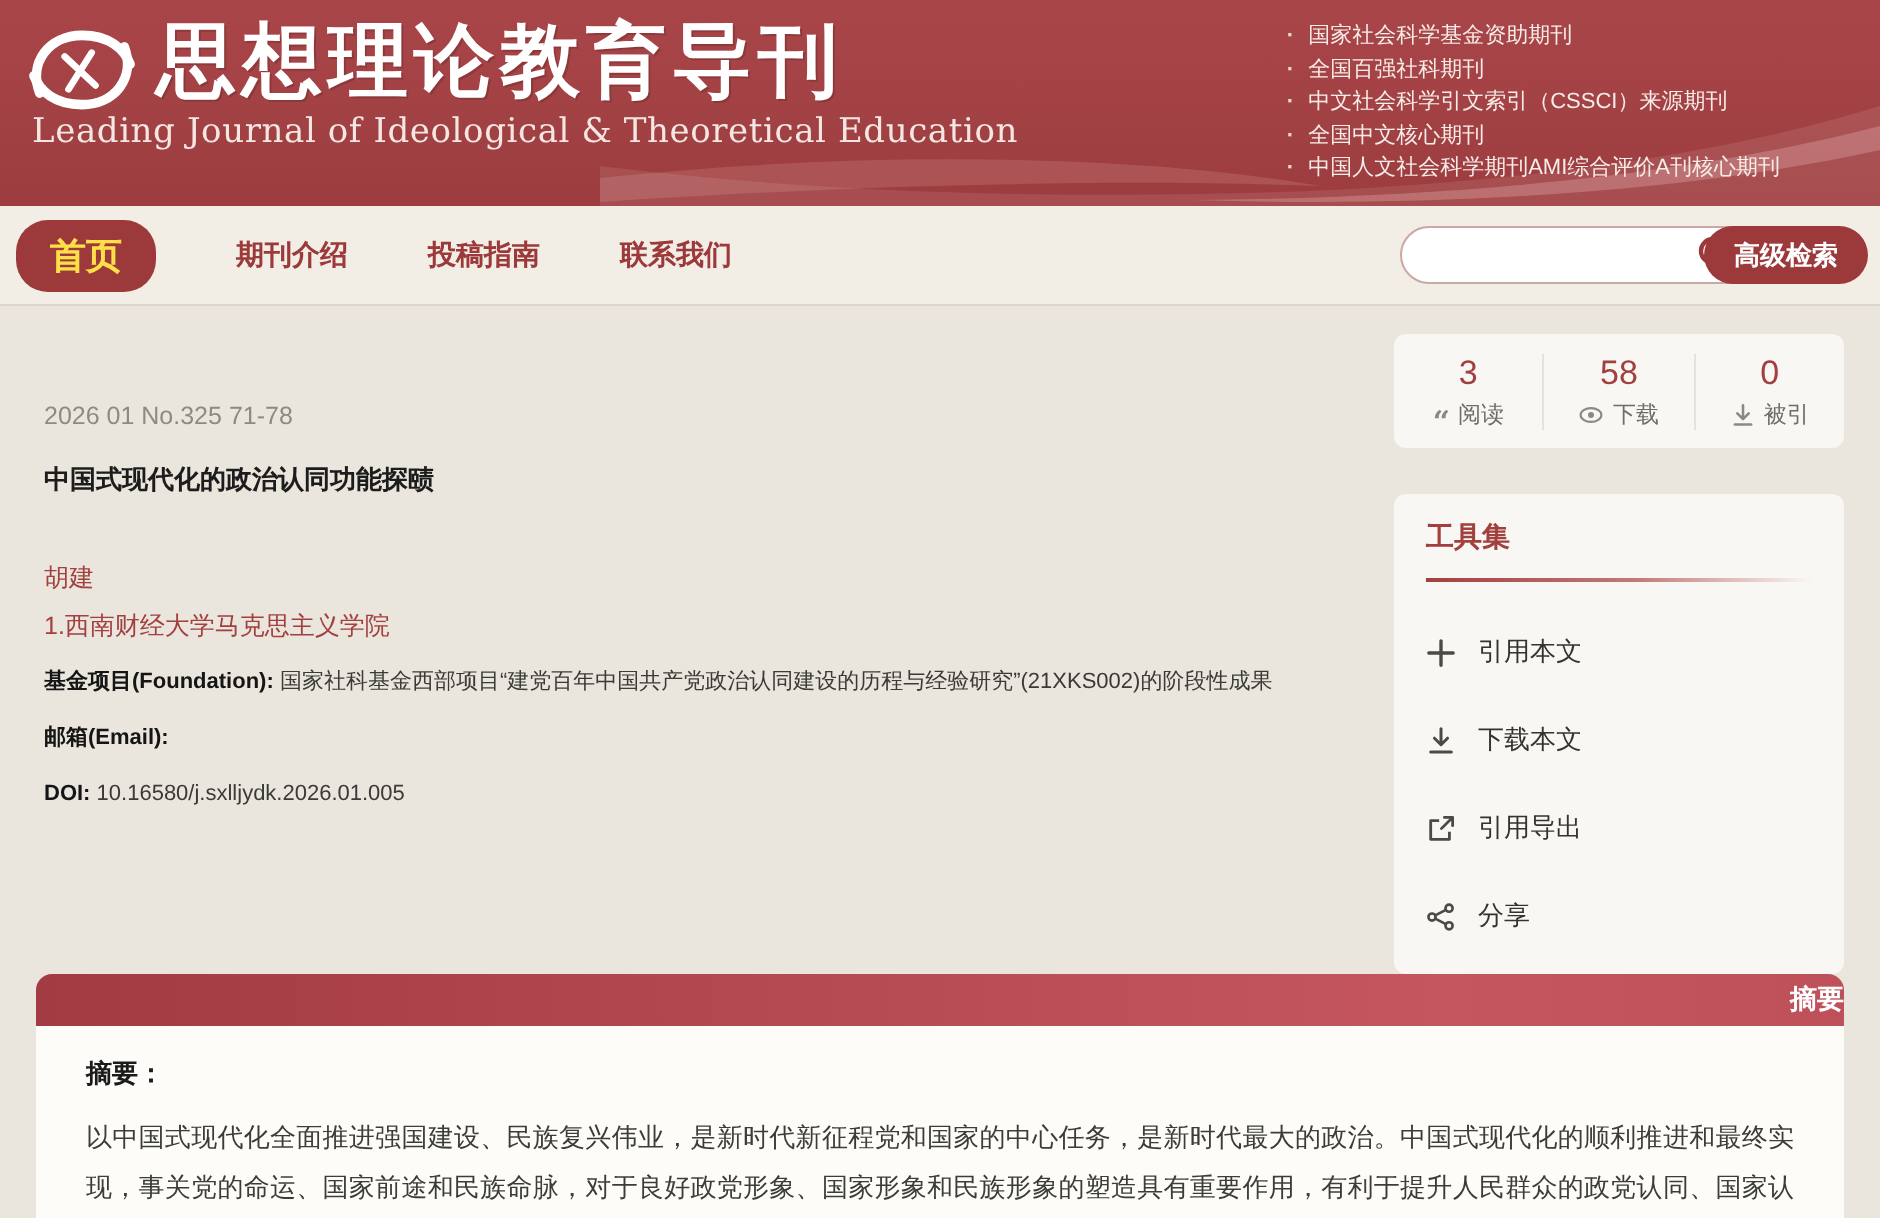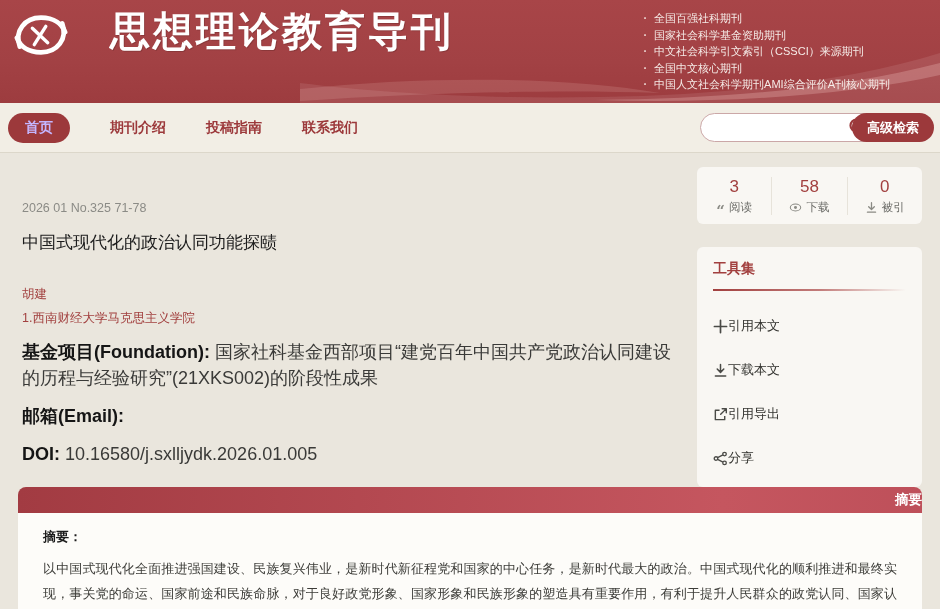--- a/index.html
+++ b/index.html
@@ -9,21 +9,21 @@
     background:var(--page_bg,#EAE6DD);
     color:#222;
   }
   
   .header {
     position:relative; height:103px;
     background:linear-gradient(180deg,#A84548 0%, var(--header_red,#A24144) 60%, #9D3C3F 100%);
     overflow:hidden;
   }
   .header-wave { position:absolute; right:0; bottom:0; pointer-events:none; }
-  .brand { position:absolute; left:12px; top:8px; display:flex; align-items:flex-start;gap:32px; }
+  .brand { position:absolute; left:12px; top:8px; display:flex; align-items:flex-start; }
   .logo { width:58px; height:50px; margin-top:2px; }
   .brand-text { margin-left:8px; }
   .title-cn {
     font-family:"DejaVu Serif","Liberation Serif",serif;
     font-weight:bold; color:#fff; font-size:40px; line-height:46px; letter-spacing:3px;
     text-shadow:1px 1px 0 rgba(0,0,0,0.15);
   }
   .title-en {
     font-family:"DejaVu Serif","Liberation Serif",serif;
     color:#F4E7E3; font-size:17px; margin-top:2px; margin-left:-62px; letter-spacing:0.3px;
@@ -33,21 +33,21 @@
     color:#F6ECE8; font-size:11px; line-height:16.5px; white-space:nowrap;
   }
   .accolades li::before { content:"·"; margin-right:7px; color:#EDD8D4; font-weight:bold; }
   
   .nav {
     height:50px; background:var(--nav_bg,#F2EEE5);
     border-bottom:1px solid #DCD7CA;
     display:flex; align-items:center; padding:0 8px 0 8px;
   }
   .nav-pill {
-    background:var(--brand_red,#9C393B); color:#c4b5fd; font-size:14px; font-weight:bold;
+    background:var(--brand_red,#9C393B); color:#fde047; font-size:18px; font-weight:bold;
     padding:6px 17px; border-radius:16px; cursor:pointer;
   }
   .nav-link {
     color:var(--brand_red,#9C393B); font-size:14px; font-weight:bold;
     margin-left:40px; cursor:pointer; text-decoration:none;
   }
   .nav-spacer { flex:1; }
   .search-wrap { position:relative; width:232px; height:29px; margin-right:0; }
   .search-input {
     width:100%; height:29px; border-radius:15px; border:1px solid #CBA7A7;
@@ -59,43 +59,43 @@
   }
   .adv-btn {
     position:absolute; right:-2px; top:0; height:29px; padding:0 15px;
     background:var(--brand_red,#9C393B); color:#fff; font-size:13px; font-weight:bold;
     border:none; border-radius:15px; cursor:pointer; font-family:inherit;
   }
   
   .content { display:flex; padding:0 18px 0 22px; min-height:284px; }
   .left-col { flex:1; padding-right:20px; }
   .issue { margin-top:48px; color:#8B8B86; font-size:12.5px; }
-  .article-title { margin-top:16px; font-size:17px; font-weight:normal; color:#1C1C1C; }
+  .article-title { margin-top:16px; font-size:13px; font-weight:bold; color:#1C1C1C; }
   .author { margin-top:32px; color:var(--red_text,#A2403F); font-size:12.5px; }
   .affiliation { margin-top:7px; color:var(--red_text,#A2403F); font-size:12.5px; }
-  .meta-line { margin-top:12px; font-size:18px; color:#3A3A38; line-height:1.45; }
+  .meta-line { margin-top:12px; font-size:11px; color:#3A3A38; line-height:1.45; }
   .meta-line .lbl { font-weight:bold; color:#151515; }
   .right-col { width:225px; flex:none; }
   .stats-card {
     margin-top:14px; background:var(--card_bg,#F9F7F3); border-radius:6px;
     display:flex; padding:10px 0 9px;
   }
   .stat { flex:1; text-align:center; }
   .stat + .stat { border-left:1px solid #E7E3DA;text-align:center; }
   .stat-num { color:var(--red_text,#A2403F); font-size:17px; line-height:20px; }
   .stat-label { margin-top:3px; font-size:11.5px; color:#6C6C68; display:flex; align-items:center; justify-content:center; gap:4px; }
   .stat-label svg { width:13px; height:13px; color:#8A8A84; }
   .quote-glyph { font-family:"DejaVu Serif",serif; font-weight:bold; font-size:15px; line-height:8px; color:#8A8A84; position:relative; top:3px; }
   .tools-card {
     margin-top:23px; background:var(--card_bg,#F9F7F3); border-radius:6px;
     padding:13px 16px 20px;
   }
   .tools-title { color:var(--red_text,#A2403F); font-size:14px; font-weight:bold; padding-bottom:11px; }
   .tools-rule { height:2px; background:linear-gradient(90deg,#A2403F 0%,#C27B79 55%,rgba(194,123,121,0) 100%); }
-  .tool-item { display:flex; align-items:center; margin-top:26px; font-size:13px; color:#33332F; cursor:pointer; }
+  .tool-item { display:flex; align-items:center; gap:11px; margin-top:26px; font-size:13px; color:#33332F; cursor:pointer; }
   .tool-item svg { width:15px; height:15px; color:#4A4A46; }
   
   .abstract-section { margin:0 18px; }
   .abstract-bar {
     height:26px; line-height:26px; text-align:right;
     background:linear-gradient(90deg,var(--bar_from,#A23B42) 0%,var(--bar_to,#C5565F) 78%,#BE505A 100%);
     border-radius:8px 8px 0 0; color:#fff; font-size:13.5px; font-weight:bold;padding-left:12px;
   }
   .abstract-body { background:#FDFCF9; padding:15px 25px 20px; }
   .abstract-label { font-size:13px; font-weight:bold; color:#1B1B1B; }
@@ -116,26 +116,27 @@
   <div class="brand">
     <svg class="logo" viewBox="0 0 60 52">
       <g fill="none" stroke="#fff" stroke-linecap="round">
         <path d="M8 38 C2 22 13 8 30 8 C44 8 52 15 55 23" stroke-width="5"></path>
         <path d="M52 14 C58 30 47 44 30 44 C16 44 8 37 5 29" stroke-width="5"></path>
       </g>
       <path d="M21 19 L37 34 M35 17 L23 36" stroke="#fff" stroke-width="3.5" stroke-linecap="round"></path>
     </svg>
     <div class="brand-text">
       <div class="title-cn">思想理论教育导刊</div>
+      <div class="title-en">Leading Journal of Ideological &amp; Theoretical Education</div>
     </div>
   </div>
 
   <ul class="accolades">
+    <li>国家社会科学基金资助期刊</li>
     <li>全国百强社科期刊</li>
-    <li>国家社会科学基金资助期刊</li>
     <li>中文社会科学引文索引（CSSCI）来源期刊</li>
     <li>全国中文核心期刊</li>
     <li>中国人文社会科学期刊AMI综合评价A刊核心期刊</li>
   </ul>
 </div>
 
 <div class="nav">
   <a class="nav-pill">首页</a>
   <a class="nav-link">期刊介绍</a>
   <a class="nav-link">投稿指南</a>

